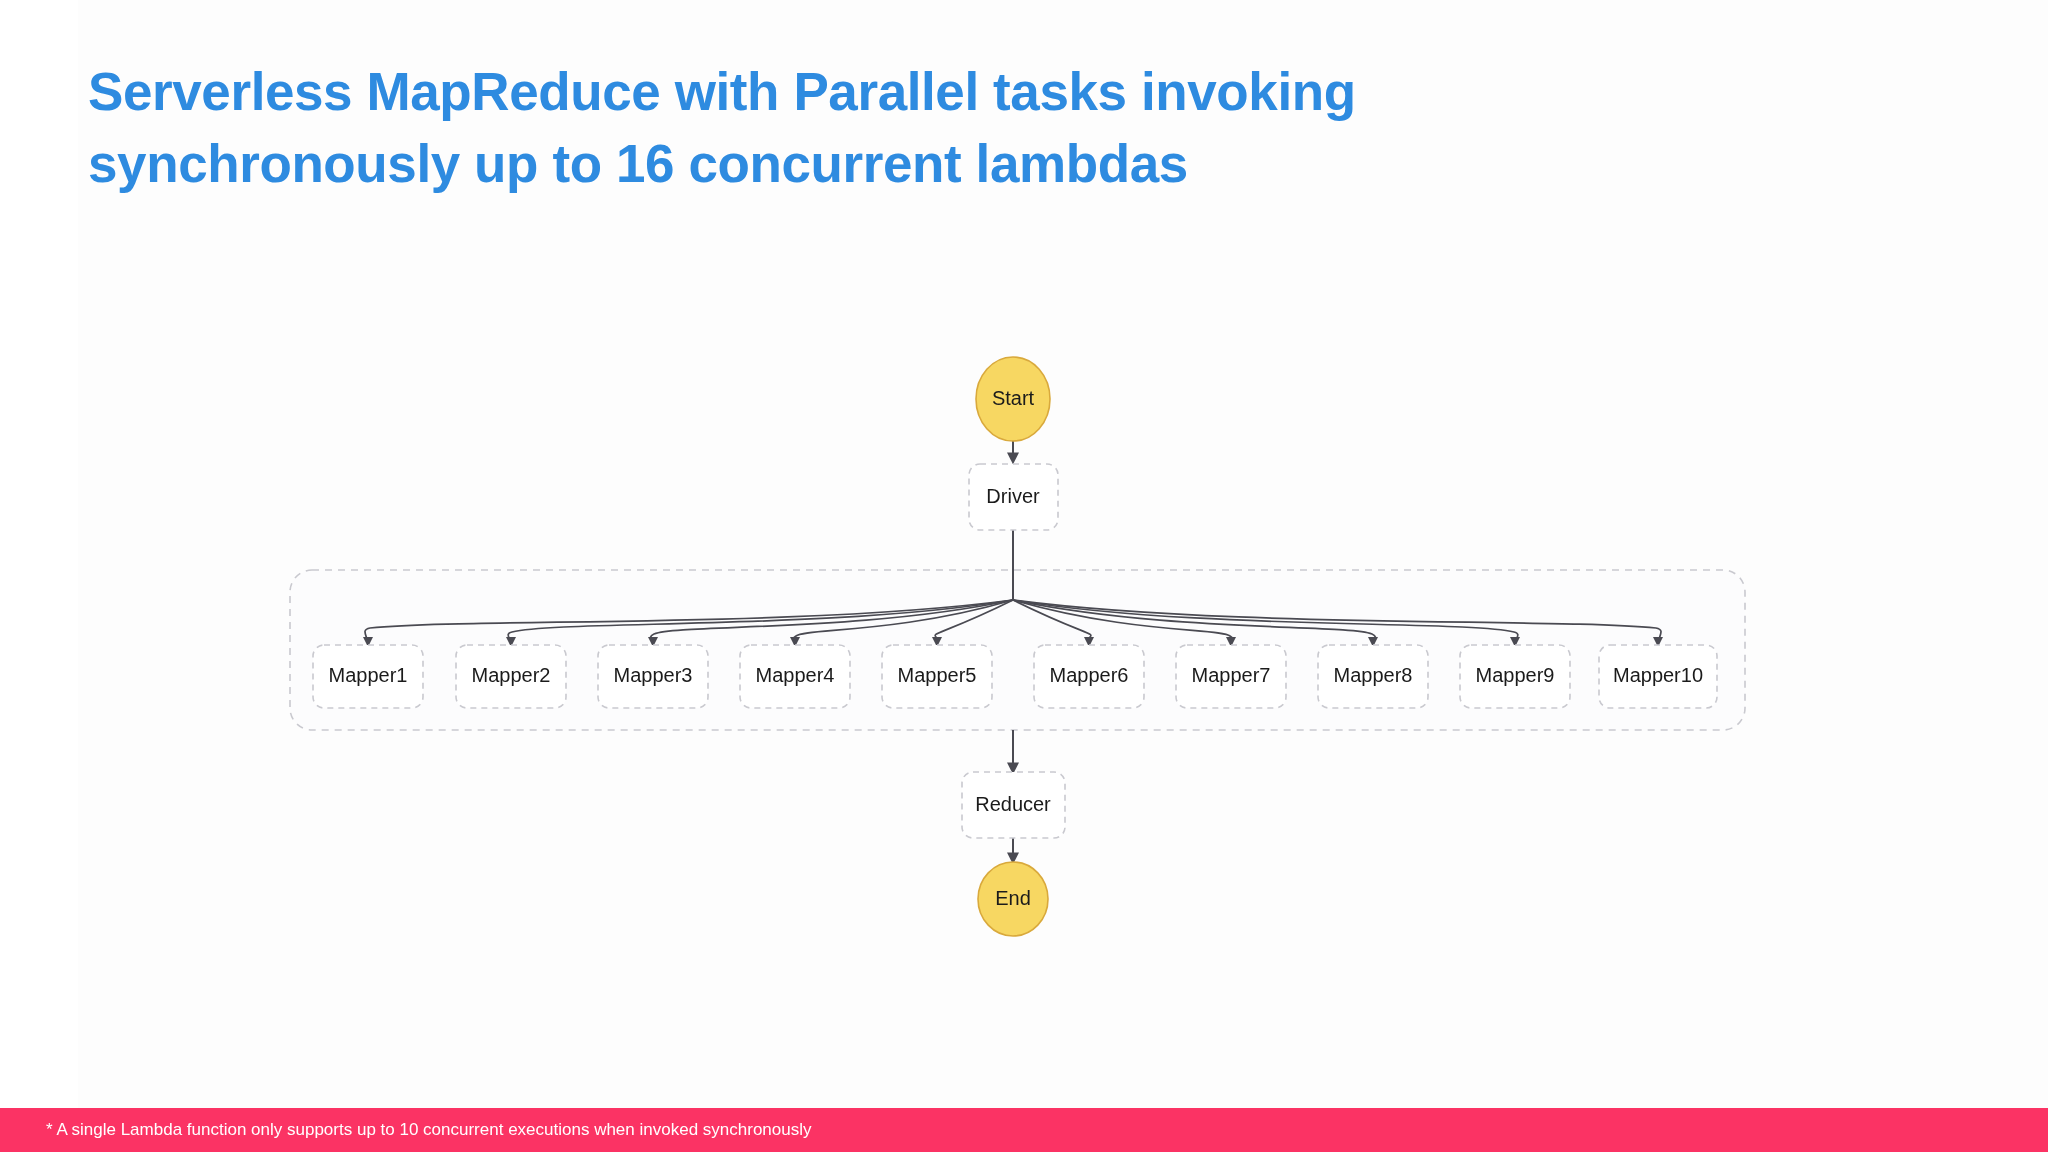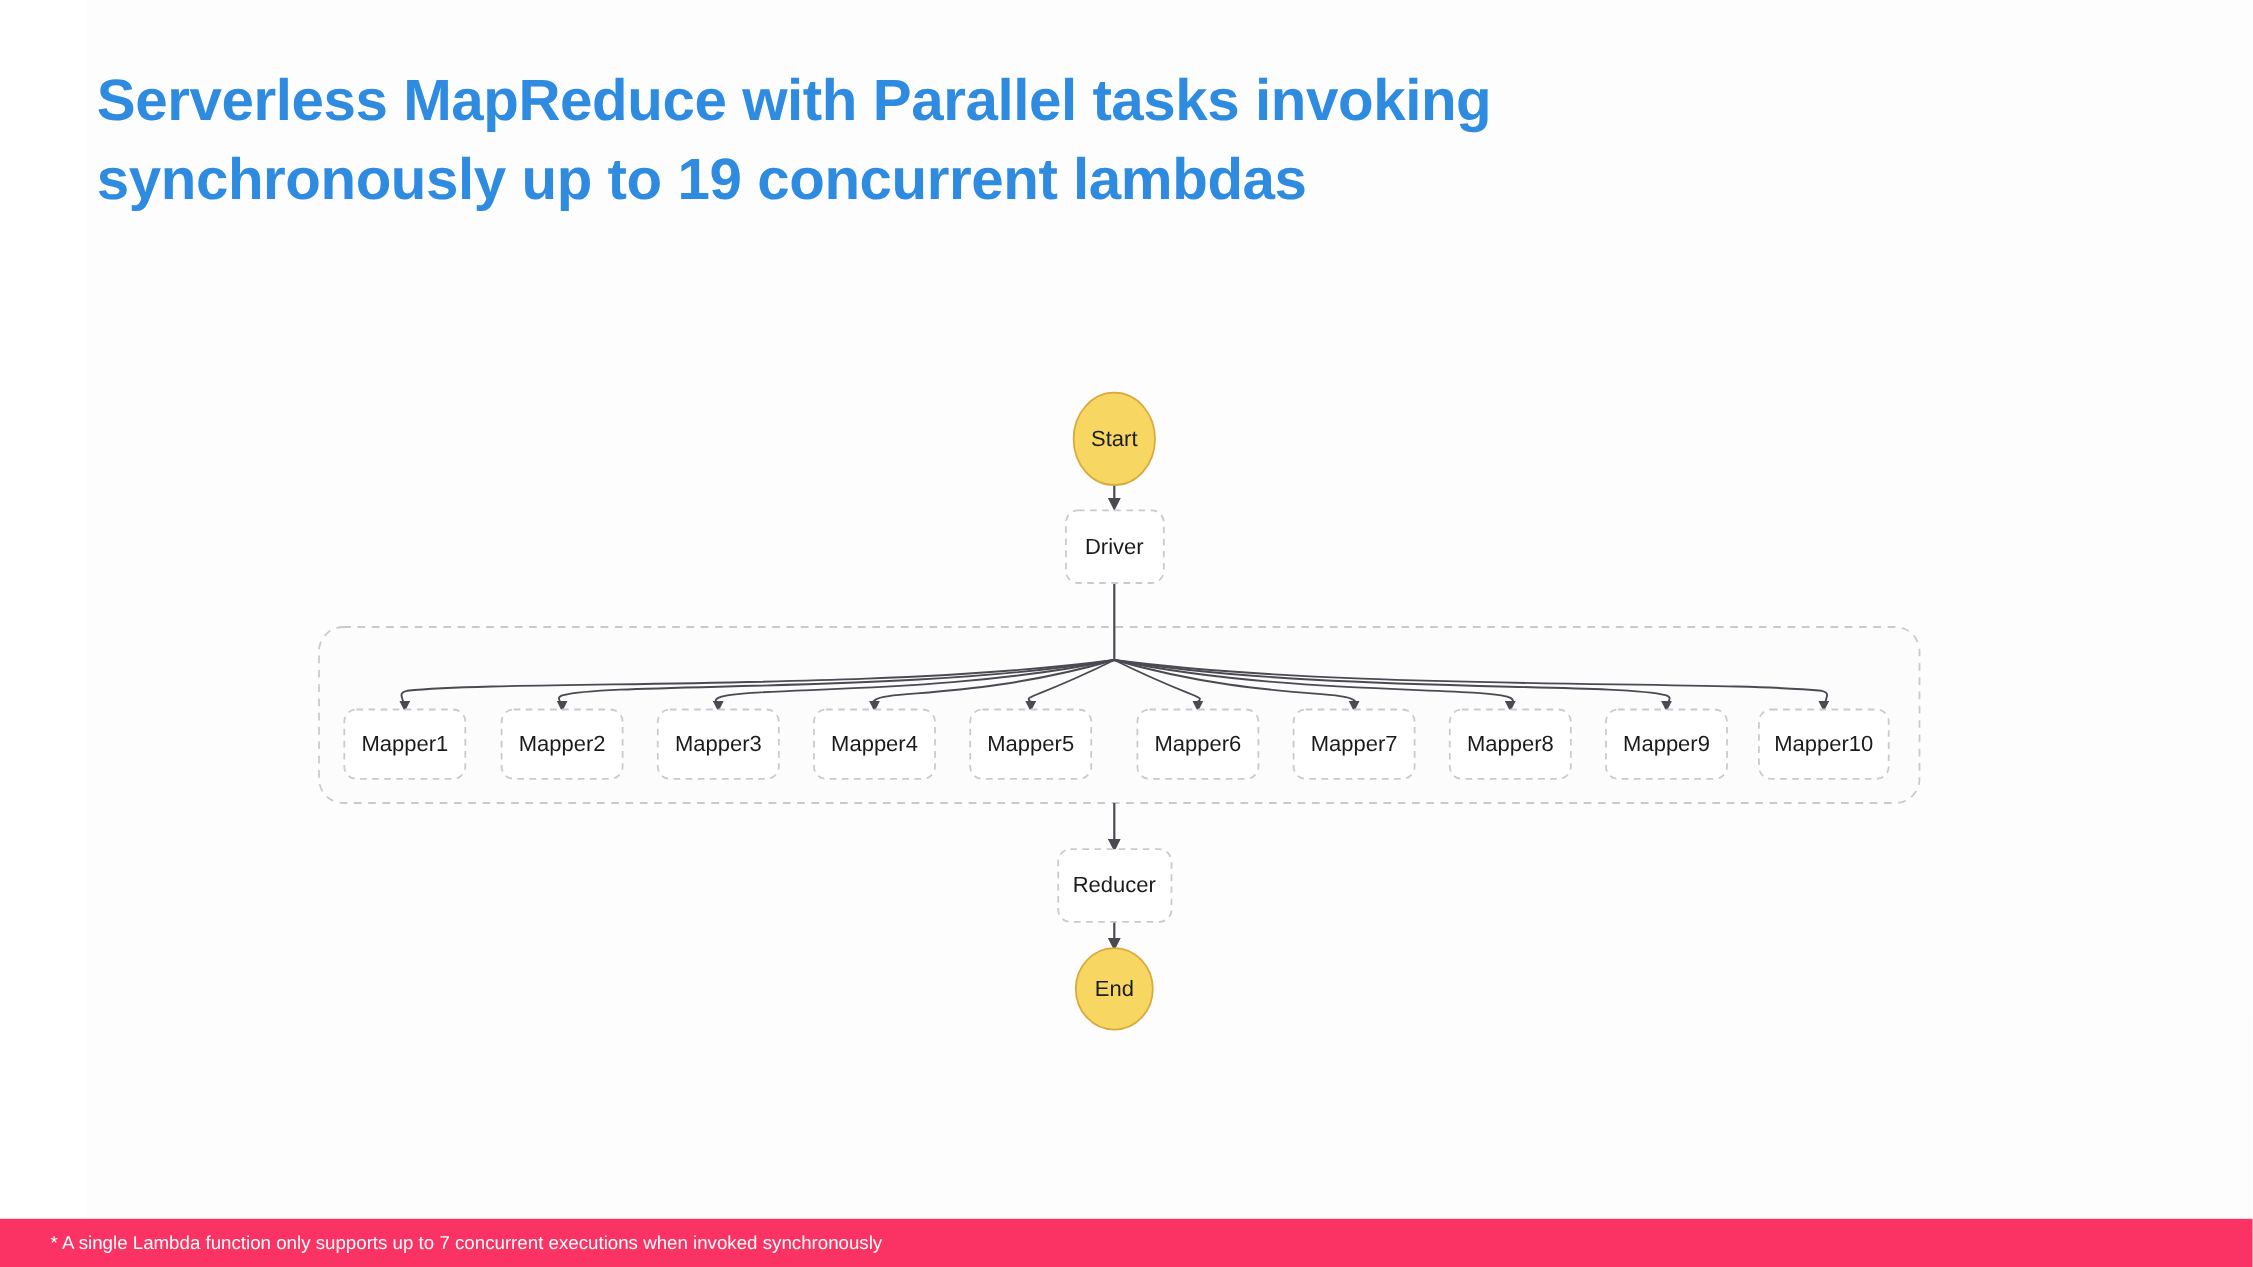--- a/index.html
+++ b/index.html
@@ -83,21 +83,21 @@
   .mapper-label { font-size: 20px; }
 </style>
 </head>
 <body>
 
 <div id="slide">
 
   <div id="content-band"></div>
 
   <div id="title">Serverless MapReduce with Parallel tasks invoking
-synchronously up to 19 concurrent lambdas</div>
+synchronously up to 16 concurrent lambdas</div>
 
   <div id="diagram-wrap">
     <svg id="diagram-svg" width="2048" height="1108" viewBox="0 0 2048 1108">
       <defs>
         <marker id="arrow" viewBox="0 0 10 10" refX="8" refY="5" markerWidth="6" markerHeight="6" orient="auto-start-reverse">
           <path d="M 0 0 L 10 5 L 0 10 z" fill="#4A4A52"></path>
         </marker>
       </defs>
 
       <rect x="290" y="570" width="1455" height="160" rx="22" ry="22" fill="#FCFCFD" stroke="#C9C9CF" stroke-width="1.6" stroke-dasharray="7 6"></rect>
@@ -180,16 +180,16 @@
       </g>
 
       <g>
         <ellipse cx="1013" cy="899" rx="35" ry="37" fill="#F7D762" stroke="#D9A93C" stroke-width="1.6"></ellipse>
         <text class="node-label terminal-label" x="1013" y="900">End</text>
       </g>
     </svg>
   </div>
 
   <div id="footnote-bar">
-    <div id="footnote-text">* A single Lambda function only supports up to 7 concurrent executions when invoked synchronously</div>
+    <div id="footnote-text">* A single Lambda function only supports up to 10 concurrent executions when invoked synchronously</div>
   </div>
 
 </div>
 
 </body></html>

